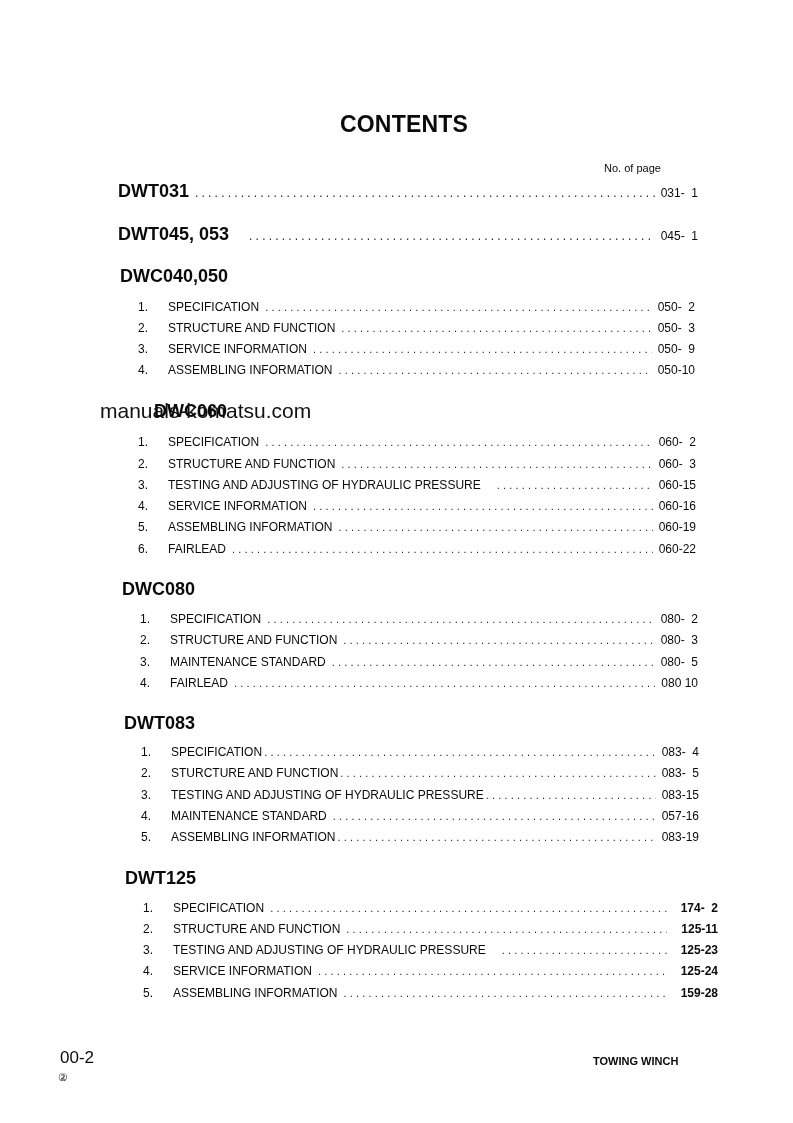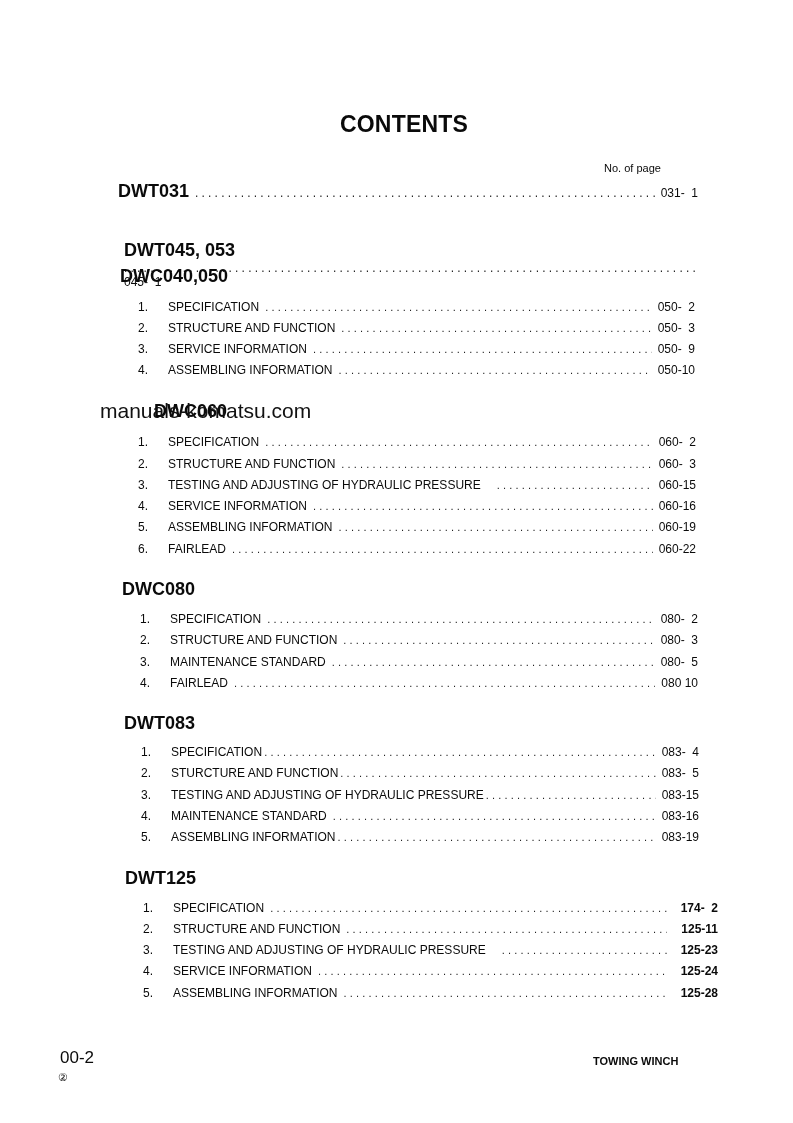--- a/index.html
+++ b/index.html
@@ -41,21 +41,21 @@
 <body>
 
 <div class="title">CONTENTS</div>
 <div class="nopage">No. of page</div>
 
 <div class="row top-row" style="left:118px; top:181px; width:580px;">
   <span class="label">DWT031</span>
   <span class="dots">................................................................................................</span>
   <span class="page">031-  1</span>
 </div>
-<div class="row top-row" style="left:118px; top:240px; width:580px;flex-direction:column;">
+<div class="row top-row" style="left:118px; top:224px; width:580px;">
   <span class="label" style="margin-right:14px;">DWT045, 053</span>
   <span class="dots">................................................................................................</span>
   <span class="page">045-  1</span>
 </div>
 
 <div class="section-head" style="left:120px; top:266px;">DWC040,050</div>
 <div class="row item" style="left:138px; top:300px; width:557px;">
     <span class="num">1.</span>
     <span>SPECIFICATION</span>
     <span class="dots">................................................................................................</span>
@@ -161,21 +161,21 @@
 <div class="row item" style="left:141px; top:788px; width:558px;">
     <span class="num">3.</span>
     <span>TESTING AND ADJUSTING OF HYDRAULIC PRESSURE</span>
     <span class="dots" style="margin-left:2px;">................................................................................................</span>
     <span class="page">083-15</span>
   </div>
 <div class="row item" style="left:141px; top:809px; width:558px;">
     <span class="num">4.</span>
     <span>MAINTENANCE STANDARD</span>
     <span class="dots">................................................................................................</span>
-    <span class="page">083-16</span>
+    <span class="page">057-16</span>
   </div>
 <div class="row item" style="left:141px; top:830px; width:558px;">
     <span class="num">5.</span>
     <span>ASSEMBLING INFORMATION</span>
     <span class="dots" style="margin-left:2px;">................................................................................................</span>
     <span class="page">083-19</span>
   </div>
 
 <div class="section-head" style="left:125px; top:868px;">DWT125</div>
 <div class="row item" style="left:143px; top:901px; width:575px;">
@@ -199,18 +199,18 @@
 <div class="row item" style="left:143px; top:964px; width:575px;">
     <span class="num">4.</span>
     <span>SERVICE INFORMATION</span>
     <span class="dots" style="margin-right:14px;">................................................................................................</span>
     <span class="page" style="font-weight:bold;">125-24</span>
   </div>
 <div class="row item" style="left:143px; top:986px; width:575px;">
     <span class="num">5.</span>
     <span>ASSEMBLING INFORMATION</span>
     <span class="dots" style="margin-right:14px;">................................................................................................</span>
-    <span class="page" style="font-weight:bold;">125-28</span>
+    <span class="page" style="font-weight:bold;">159-28</span>
   </div>
 
 <div class="footer-left">00-2</div>
 <div class="footer-circ">②</div>
 <div class="footer-right">TOWING WINCH</div>
 
 </body></html>

